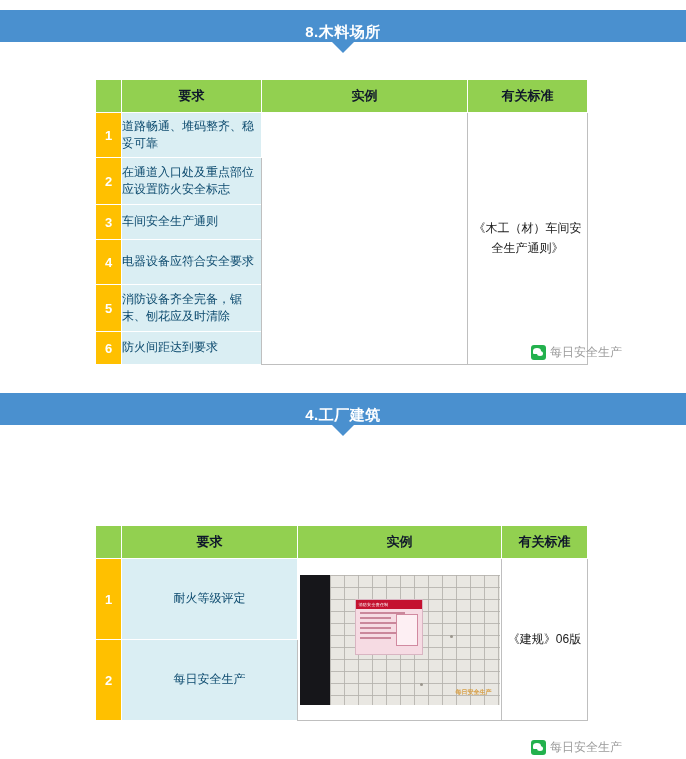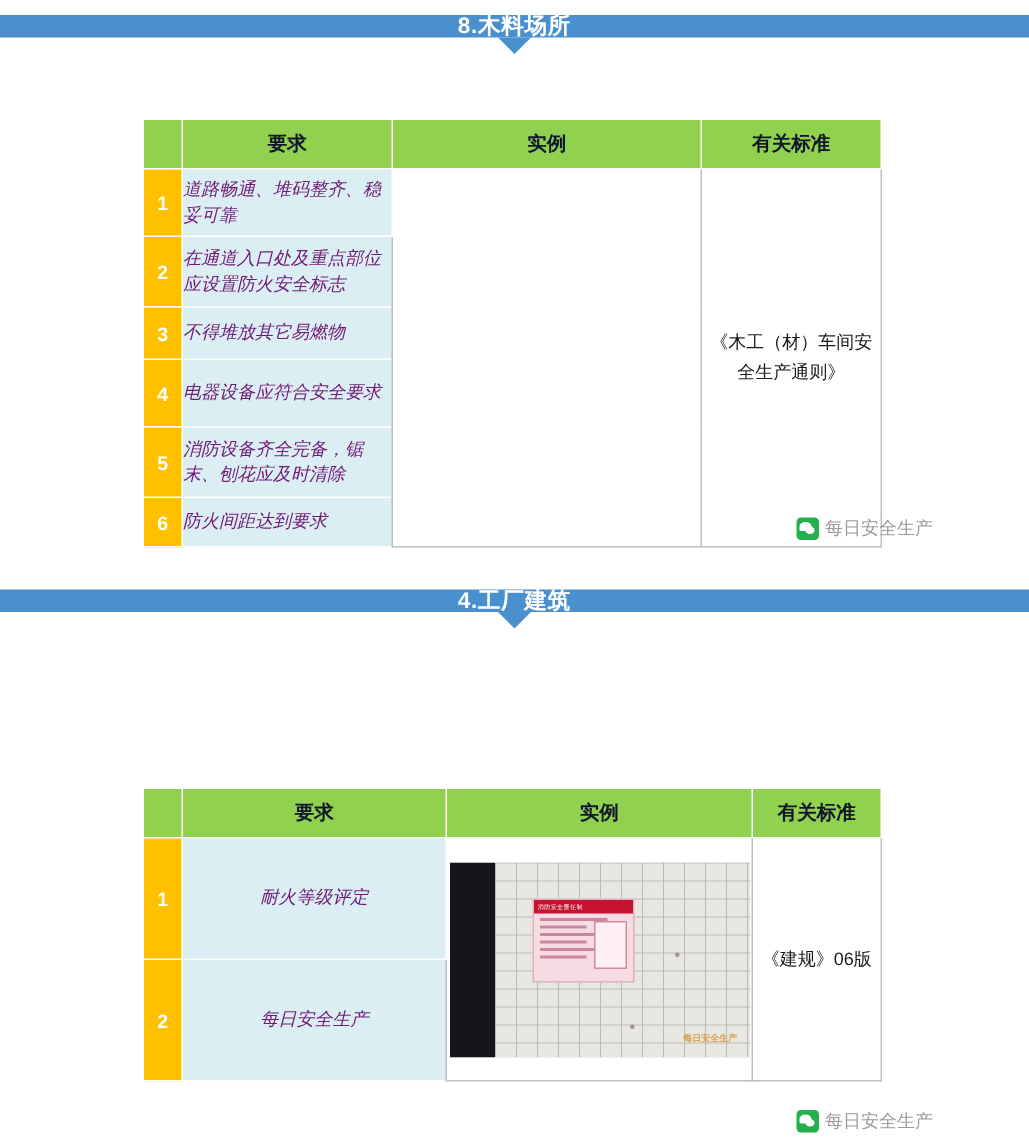--- a/index.html
+++ b/index.html
@@ -17,27 +17,27 @@
   }
 
   
   .section {
     position: absolute;
     left: 0;
     width: 686px;
   }
   .banner {
     position: relative;
-    height: 15px;
+    height: 32px;
     background: #4a90cf;
     color: #ffffff;
     font-size: 15px;
     font-weight: bold;
     display: flex;
-    align-items: center;
+    align-items: flex-end;
     justify-content: center;
     letter-spacing: 0.5px;
   }
   .banner-arrow {
     position: absolute;
     left: 50%;
     bottom: -11px;
     transform: translateX(-50%);
     width: 0;
     height: 0;
@@ -69,25 +69,24 @@
   .numcell {
     background: #ffc000;
     color: #ffffff;
     text-align: center;
     font-weight: bold;
     font-size: 13px;
     width: 26px;
   }
   .reqcell {
     background: #daeef3;
-    color: #701a75;
+    color: #0c4a6e;
     padding: 5px 9px;
     line-height: 1.45;
     font-size: 12px;
-    font-style: italic;
   }
   .reqcell.center {
     text-align: center;
   }
   .whitecell {
     background: #ffffff;
     border: 1px solid #bfbfbf !important;
   }
   .stdcell {
     background: #ffffff;
@@ -263,21 +262,21 @@
       <td class="reqcell" style="height:44px">道路畅通、堆码整齐、稳妥可靠</td>
       <td class="whitecell" rowspan="6"></td>
       <td class="stdcell" rowspan="6">《木工（材）车间安全生产通则》</td>
     </tr>
     <tr>
       <td class="numcell">2</td>
       <td class="reqcell" style="height:46px">在通道入口处及重点部位应设置防火安全标志</td>
     </tr>
     <tr>
       <td class="numcell">3</td>
-      <td class="reqcell" style="height:34px">不得堆放其它易燃物</td>
+      <td class="reqcell" style="height:34px">车间安全生产通则</td>
     </tr>
     <tr>
       <td class="numcell">4</td>
       <td class="reqcell" style="height:44px">电器设备应符合安全要求</td>
     </tr>
     <tr>
       <td class="numcell">5</td>
       <td class="reqcell" style="height:46px">消防设备齐全完备，锯末、刨花应及时清除</td>
     </tr>
     <tr>

